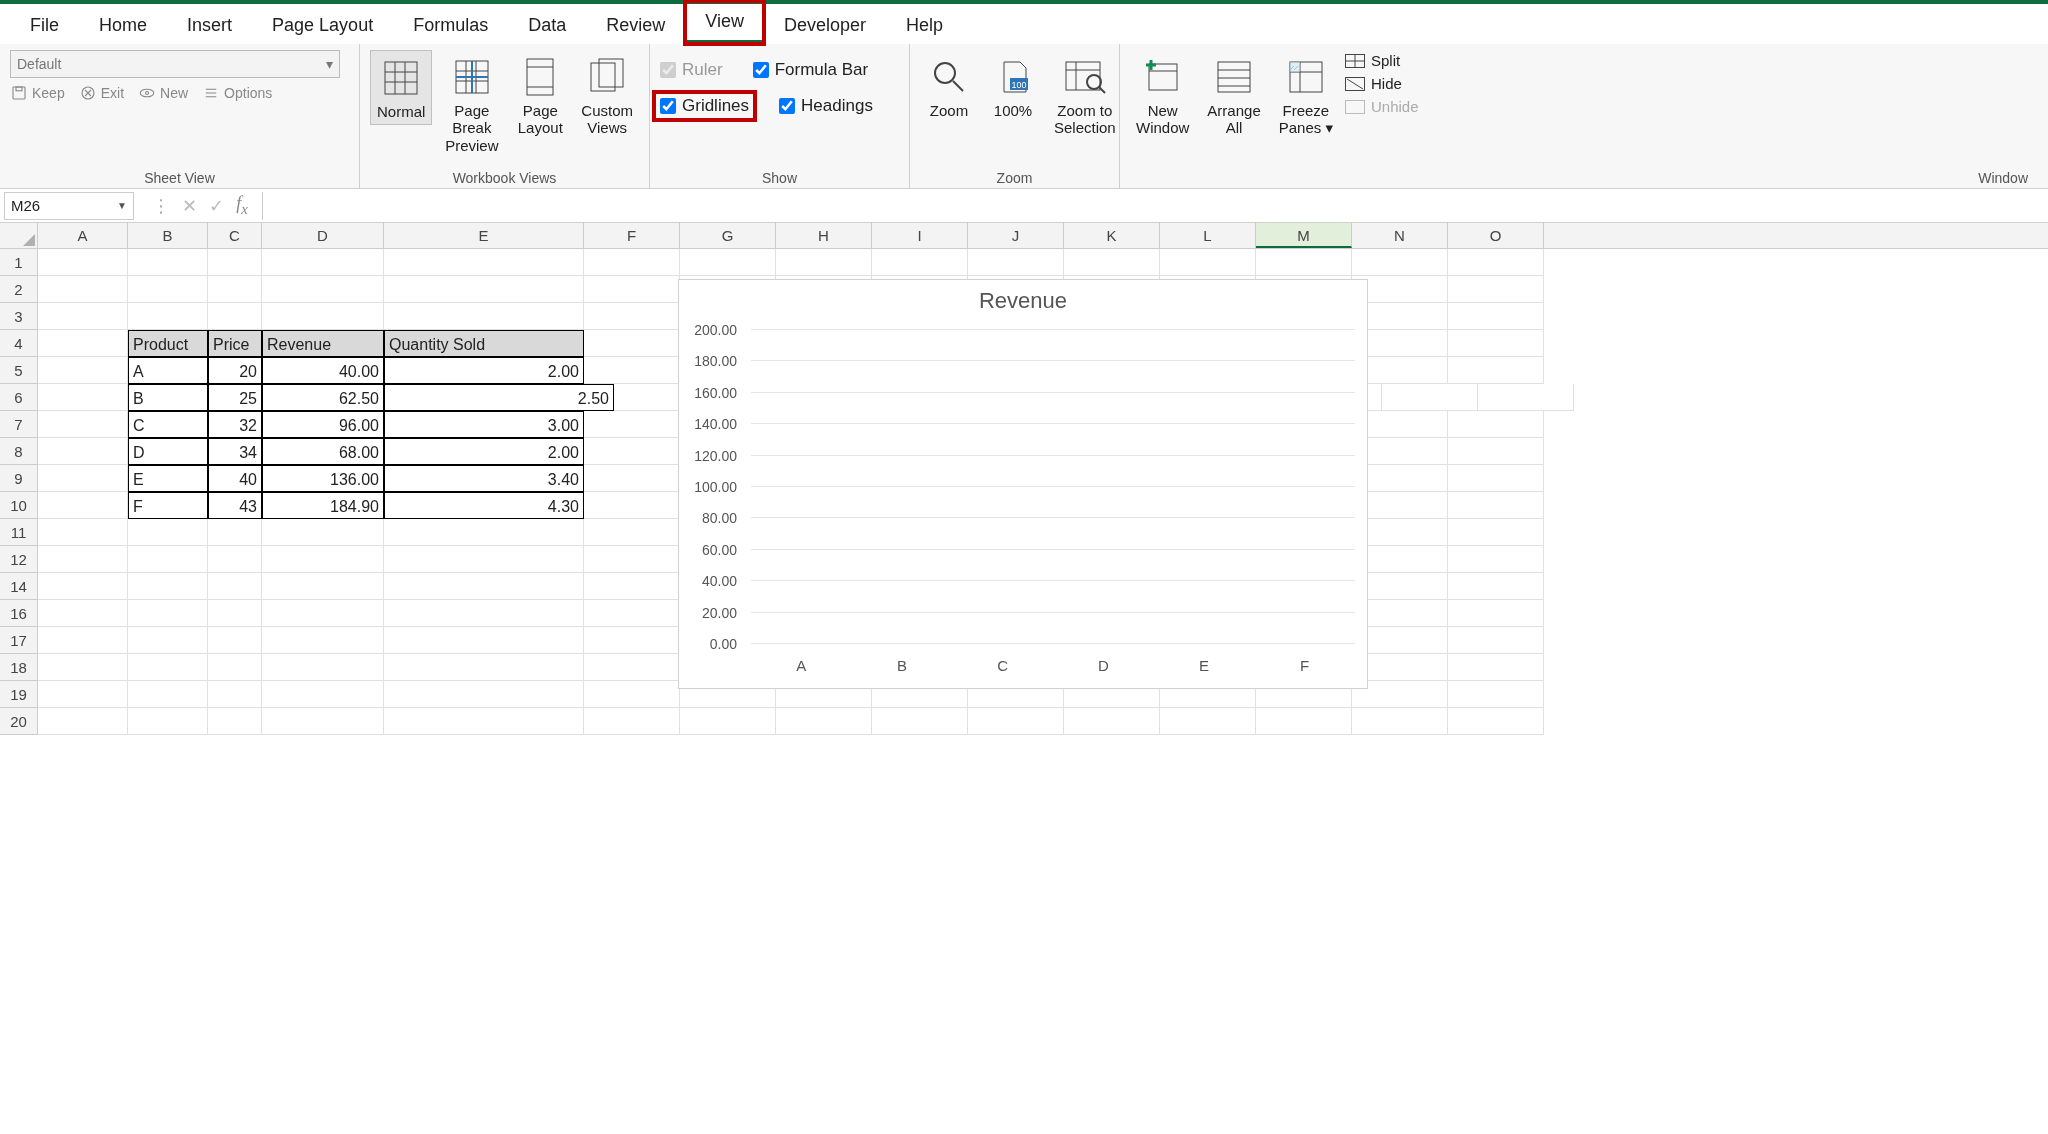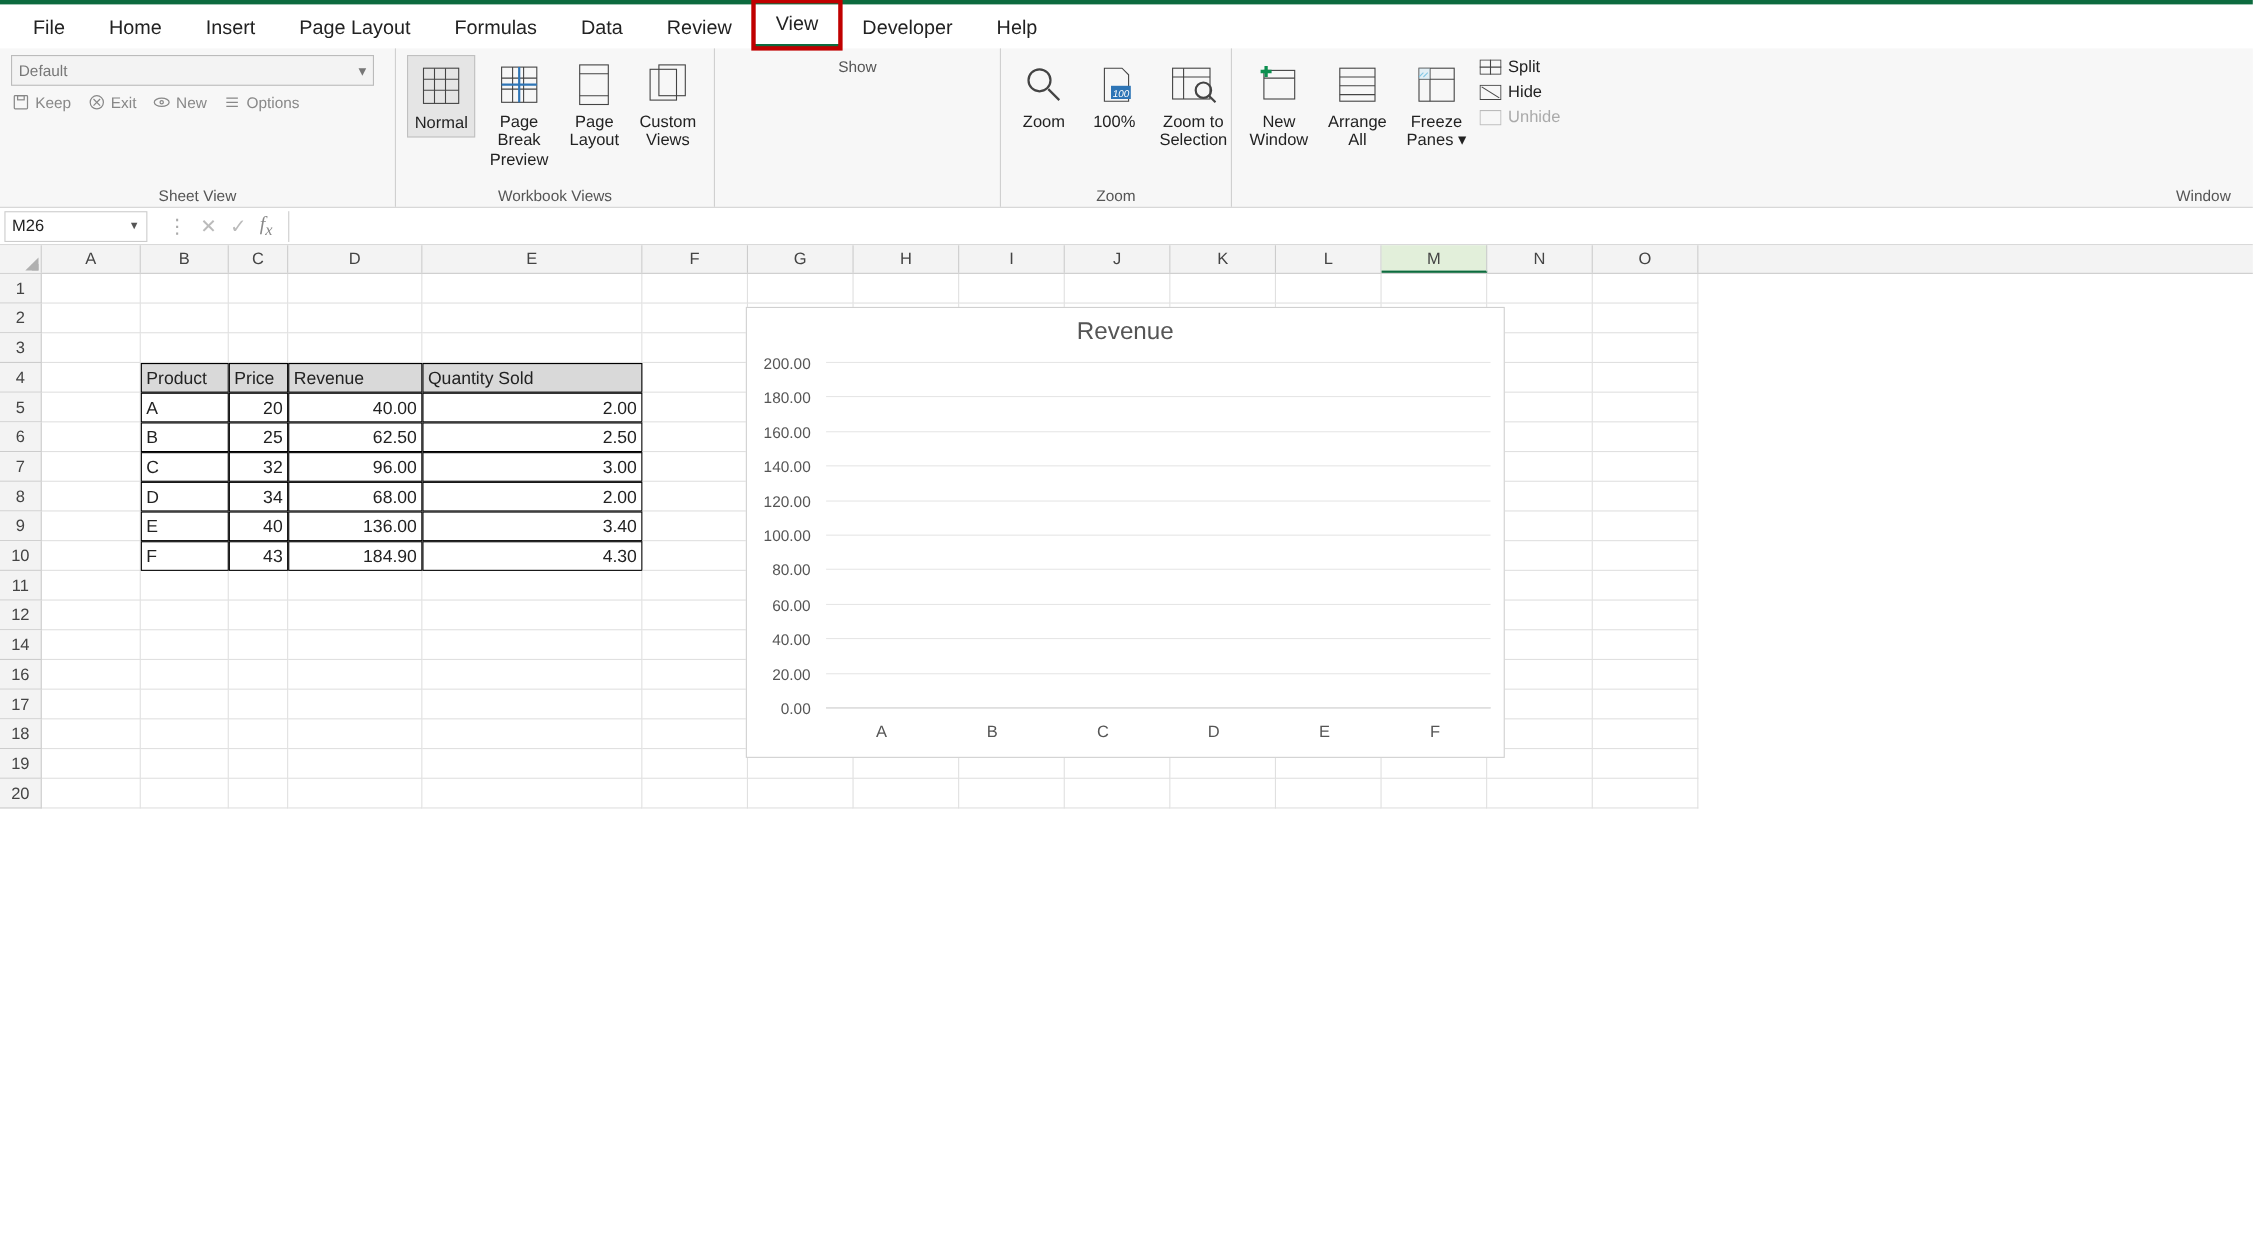--- a/index.html
+++ b/index.html
@@ -23,21 +23,21 @@
   .group-label { text-align: center; font-size: 14px; color: #555; padding-top: 2px; }
 
   .sheet-view-main { display: flex; flex-direction: column; gap: 6px; width: 100%; }
   .sv-select { width: 330px; height: 28px; border: 1px solid #bbb; background: #f3f3f3; color: #777; padding: 2px 6px; display: flex; justify-content: space-between; align-items: center; }
   .sv-btns { display: flex; gap: 14px; align-items: center; color: #888; }
   .sv-btn { display: inline-flex; align-items: center; gap: 4px; cursor: pointer; }
   .sv-btn svg { width: 18px; height: 18px; stroke: #888; fill: none; stroke-width: 1.5; }
 
   .view-btn { display: flex; flex-direction: column; align-items: center; gap: 2px; padding: 4px 6px; cursor: pointer; font-size: 15px; text-align: center; line-height: 1.15; }
   .view-btn.active { background: #e5e5e5; border: 1px solid #c0c0c0; }
-  .view-btn .icon-box { width: 46px; height: 46px; display: flex; align-items: center; justify-content: center; font-style: italic; }
+  .view-btn .icon-box { width: 46px; height: 46px; display: flex; align-items: center; justify-content: center; }
 
   .show-checks { display: flex; flex-direction: column; gap: 16px; padding-top: 10px; }
   .chk-row { display: flex; gap: 30px; }
   .chk { display: inline-flex; align-items: center; gap: 6px; font-size: 17px; cursor: pointer; position: relative; }
   .chk input { width: 16px; height: 16px; }
   .chk.disabled { color: #999; }
   .chk.highlight-box::after {
     content: ""; position: absolute; inset: -6px -8px -6px -8px;
     border: 4px solid #c00000; pointer-events: none;
   }
@@ -189,20 +189,44 @@
               </svg>
           </span>
           <span style="white-space:pre-line">Custom
 Views</span>
         </div>
       </div>
       <div class="group-label">Workbook Views</div>
     </div>
 
     <div class="group" style="width:260px">
+      <div class="group-content">
+        <div class="show-checks">
+          <div class="chk-row">
+            <label class="chk disabled">
+              <input type="checkbox" checked="" disabled="" style="">
+              <span>Ruler</span>
+            </label>
+            <label class="chk">
+              <input type="checkbox" checked="" style="">
+              <span>Formula Bar</span>
+            </label>
+          </div>
+          <div class="chk-row">
+            <label class="chk highlight-box">
+              <input type="checkbox" checked="" style="">
+              <span>Gridlines</span>
+            </label>
+            <label class="chk">
+              <input type="checkbox" checked="" style="">
+              <span>Headings</span>
+            </label>
+          </div>
+        </div>
+      </div>
       <div class="group-label">Show</div>
     </div>
 
     <div class="group" style="width:210px">
       <div class="group-content">
         <div class="view-btn">
           <span class="icon-box">
             <svg width="38" height="38" viewBox="0 0 38 38">
                 <circle cx="15" cy="15" r="10" fill="none" stroke="#444" stroke-width="2"></circle>
                 <path d="M23 23l10 10" stroke="#444" stroke-width="2"></path>
@@ -424,21 +448,21 @@
           <div class="cell" style="width: 96px;"></div>
           <div class="cell" style="width: 96px;"></div>
           <div class="cell" style="width: 96px;"></div>
         </div>
         <div class="row">
           <div class="row-h">6</div>
           <div class="cell" style="width: 90px;"></div>
           <div class="cell tbl-cell" style="width: 80px;">B</div>
           <div class="cell tbl-cell num" style="width: 54px;">25</div>
           <div class="cell tbl-cell num" style="width: 122px;">62.50</div>
-          <div class="cell tbl-cell num" style="width: 200px;">2.50</div>
+          <div class="cell tbl-cell num" style="width: 230px;">2.50</div>
           <div class="cell" style="width: 96px;"></div>
           <div class="cell" style="width: 96px;"></div>
           <div class="cell" style="width: 96px;"></div>
           <div class="cell" style="width: 96px;"></div>
           <div class="cell" style="width: 96px;"></div>
           <div class="cell" style="width: 96px;"></div>
           <div class="cell" style="width: 96px;"></div>
           <div class="cell" style="width: 96px;"></div>
           <div class="cell" style="width: 96px;"></div>
           <div class="cell" style="width: 96px;"></div>

